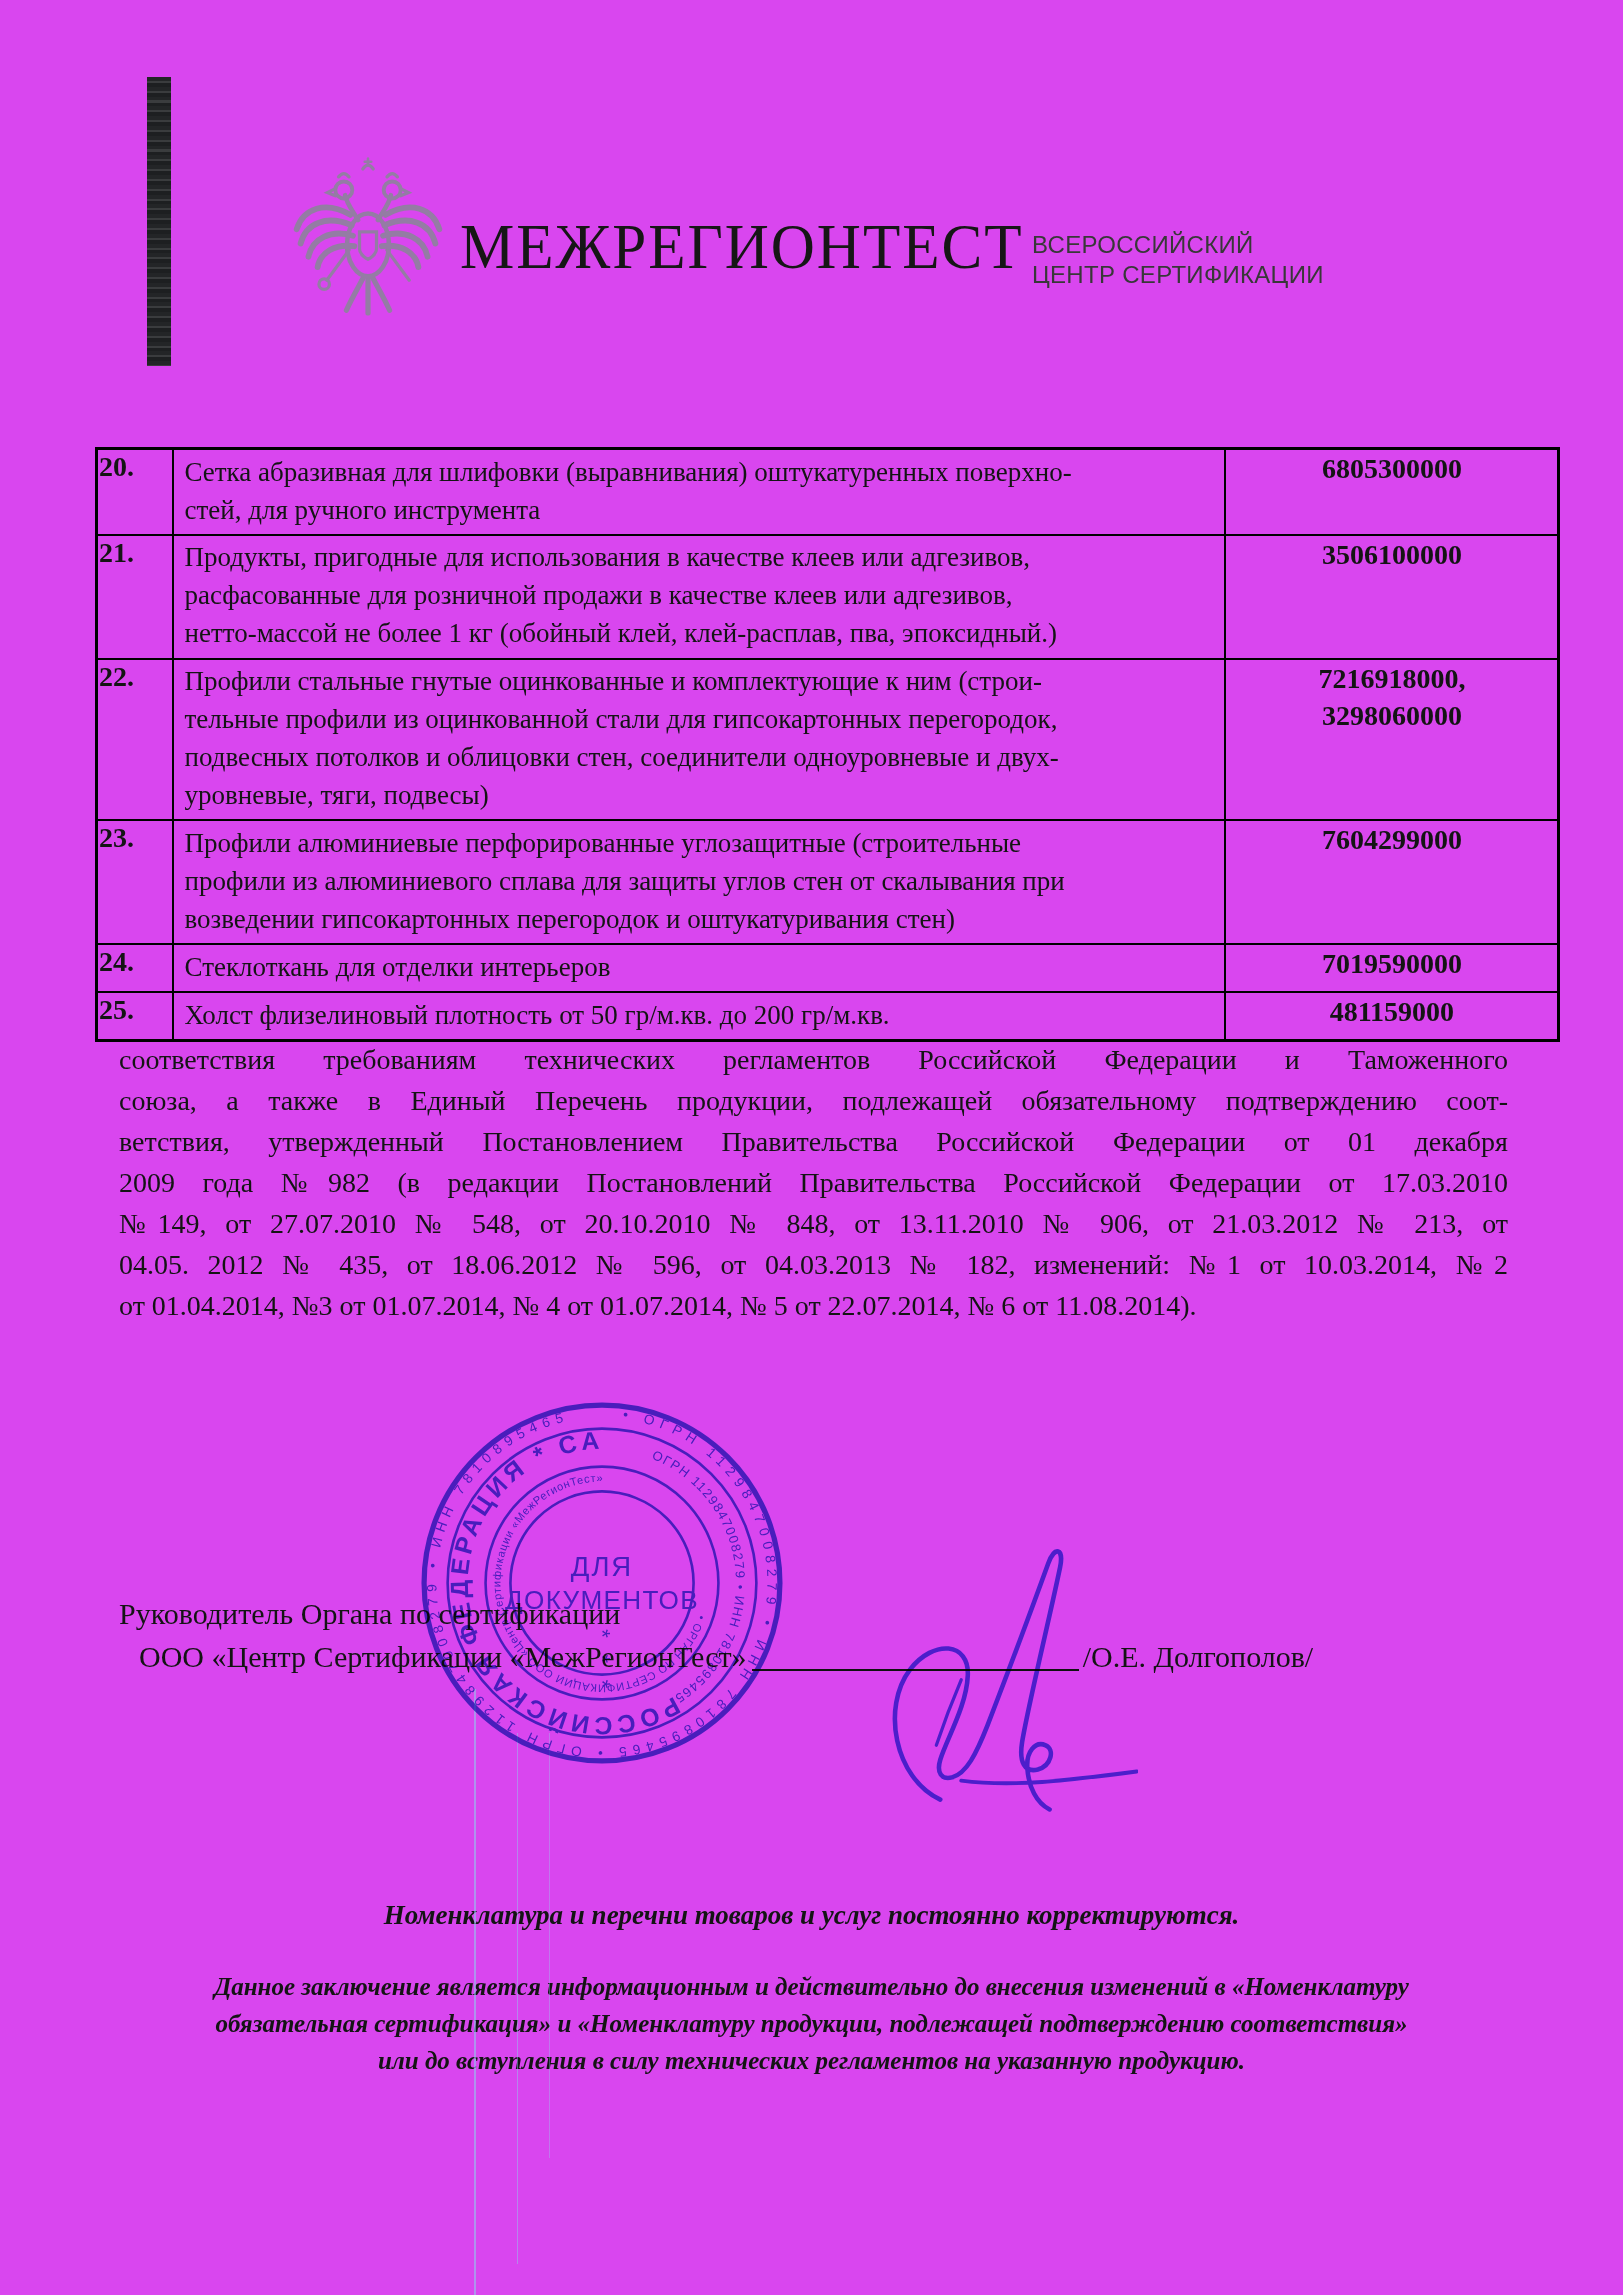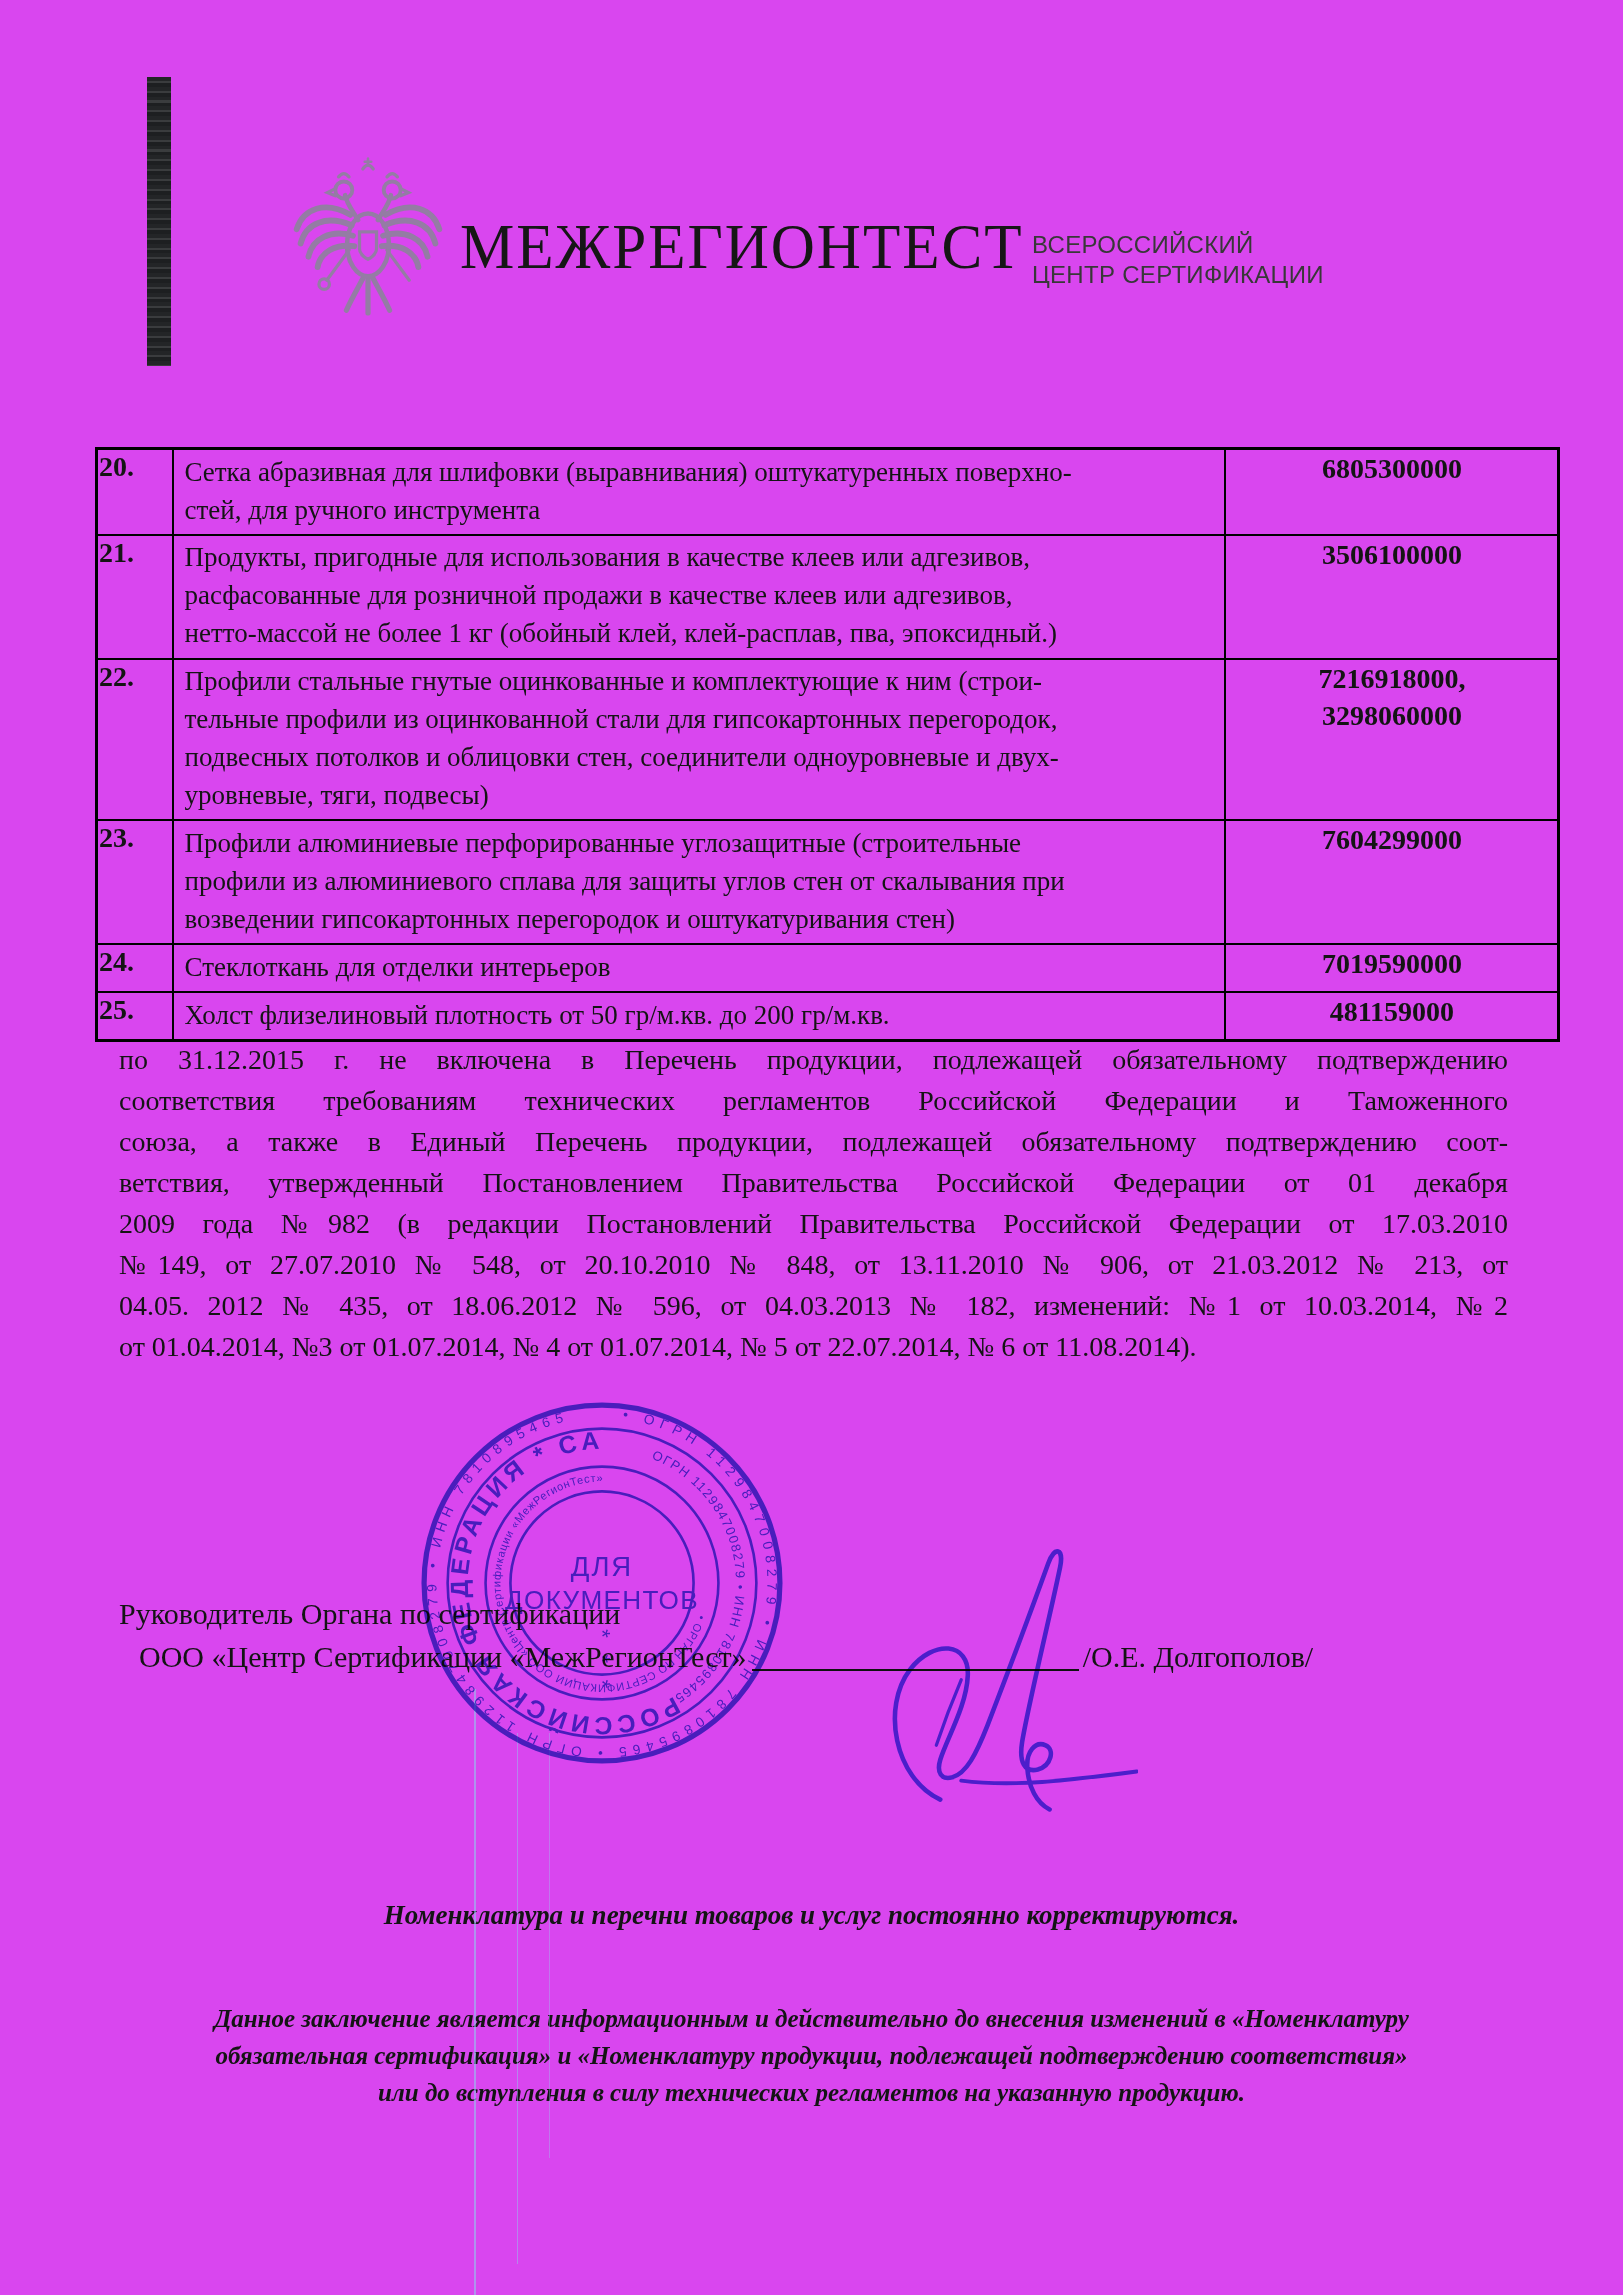--- a/index.html
+++ b/index.html
@@ -55,21 +55,21 @@
   .sig-title2{font-size:30px;line-height:34px;white-space:nowrap;}
   .sig-line{display:inline-block;width:327px;border-bottom:2.6px solid #101010;margin:0 3.9px 2.6px 5.2px;height:29px;}
   .sig-name{font-size:30px;line-height:34px;white-space:nowrap;}
   .stamp{position:absolute;left:411px;top:1392px;width:382px;height:382px;z-index:5;opacity:.86;mix-blend-mode:multiply;}
   .autograph{position:absolute;left:863px;top:1516px;width:275px;height:308px;z-index:6;mix-blend-mode:multiply;}
   
   .footer-notice{
     position:absolute;left:0;top:1900px;width:1623px;text-align:center;
     font-size:27px;font-weight:bold;font-style:italic;
   }
-  .footer-para{position:absolute;left:0;top:1968px;width:1623px;text-align:center;margin-top:32px;}
+  .footer-para{position:absolute;left:0;top:1968px;width:1623px;text-align:center;}
   .footer-line{font-size:25px;line-height:37px;font-weight:bold;font-style:italic;}
   
   .scan-line{position:absolute;z-index:1;}
   .sl1{left:474px;top:1689px;width:2px;height:607px;background:rgba(140,210,235,.55);}
   .sl2{left:517px;top:1733px;width:1.3px;height:531px;background:rgba(140,210,235,.45);}
   .sl3{left:549px;top:1733px;width:1.3px;height:425px;background:rgba(150,215,235,.35);}
 </style>
 </head>
 <body>
 
@@ -163,21 +163,20 @@
       </tr>
       <tr class="r5">
         <td class="c-num">25.</td>
         <td class="c-desc">Холст флизелиновый плотность от 50 гр/м.кв. до 200 гр/м.кв.</td>
         <td class="c-code">481159000</td>
       </tr>
     </tbody>
   </table>
 
   <div class="main-para">
-    <div class="para-line">по 31.12.2015 г. не включена в Перечень продукции, подлежащей обязательному подтверждению</div>
     <div class="para-line">соответствия требованиям  технических регламентов  Российской Федерации и Таможенного</div>
     <div class="para-line">союза, а также в Единый Перечень продукции, подлежащей обязательному подтверждению соот-</div>
     <div class="para-line">ветствия, утвержденный Постановлением Правительства Российской Федерации от 01 декабря</div>
     <div class="para-line">2009 года №982 (в редакции Постановлений Правительства Российской Федерации от 17.03.2010</div>
     <div class="para-line">№149, от 27.07.2010 № 548, от 20.10.2010 № 848, от 13.11.2010 №  906, от 21.03.2012 № 213, от</div>
     <div class="para-line">04.05. 2012  № 435, от 18.06.2012 № 596, от 04.03.2013 № 182, изменений: №1 от 10.03.2014, №2</div>
     <div class="para-line last">от 01.04.2014, №3 от 01.07.2014, № 4 от 01.07.2014, № 5 от 22.07.2014, № 6 от 11.08.2014).</div>
   </div>
 
   <div class="sig-title1">Руководитель Органа по сертификации</div>

